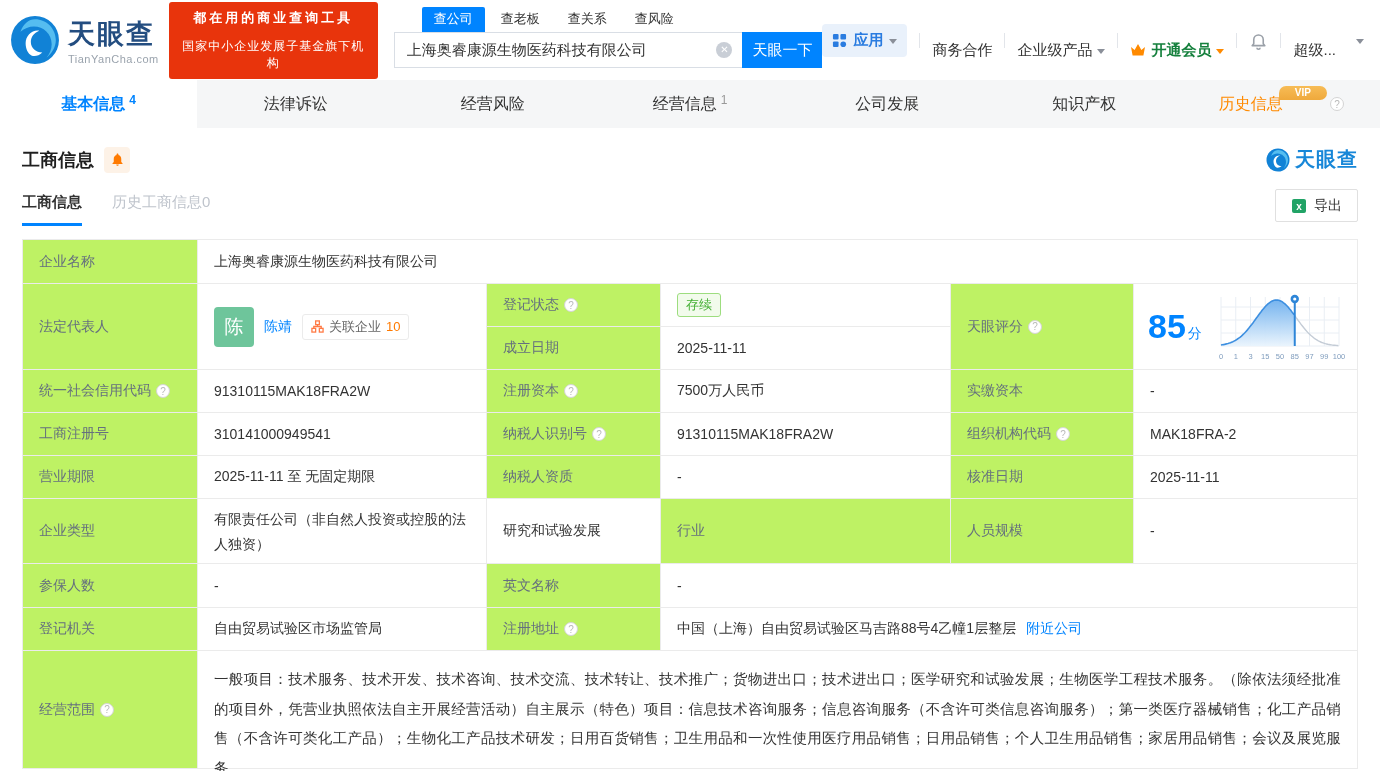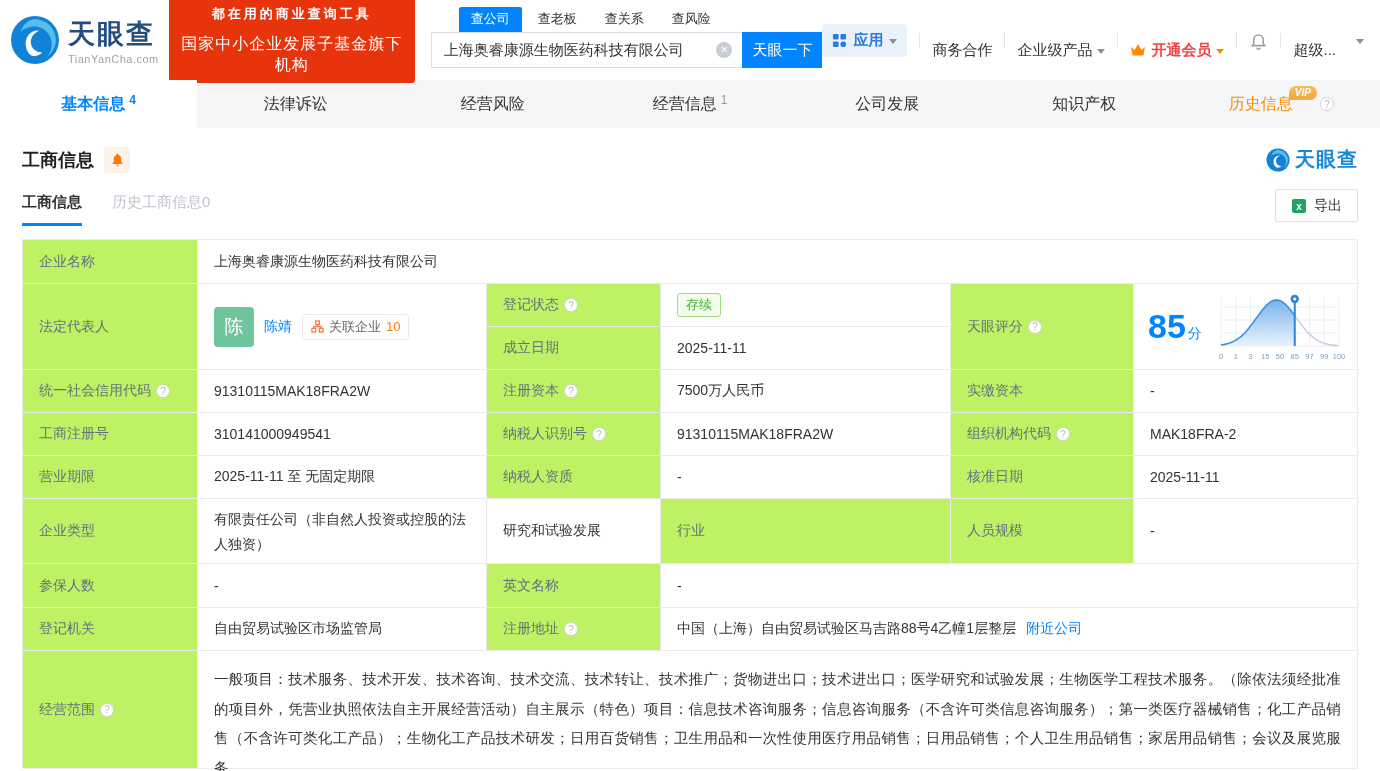--- a/index.html
+++ b/index.html
@@ -6,49 +6,49 @@
   body { font-family:"Liberation Sans","DejaVu Sans",sans-serif; background:#fff; }
   .page { width:1380px; height:771px; background:#fff; overflow:hidden; position:relative; }
 
   
   .header { height:80px; display:flex; align-items:center; padding:0 16px 0 10px; background:#fff; }
   .logo { display:flex; align-items:center; gap:8px; cursor:pointer; }
   .logo-text .cn { font-size:27px; font-weight:bold; color:#234d80; letter-spacing:2px; }
   .logo-text .en { font-size:11px; color:#9aa3ad; letter-spacing:.5px; margin-top:1px; }
   .promo { margin-left:10px; background:#e8340c; color:#fff; padding:7px 10px; border-radius:3px; text-align:center; }
   .promo .l1 { font-size:13px; font-weight:bold; letter-spacing:3px; }
-  .promo .l2 { font-size:16px; letter-spacing:1px; margin-top:11px;font-family:Liberation Mono, monospace; }
+  .promo .l2 { font-size:12px; letter-spacing:1px; margin-top:11px;font-family:Liberation Mono, monospace; }
 
   .searchbox { margin-left:16px; margin-top:-4px; width:442px; }
   .search-tabs { display:flex; align-items:flex-end; gap:4px; height:24px;padding-left:28px; }
   .search-tab { font-size:13px; color:#333; padding:3px 12px 4px; cursor:pointer; }
   .search-tab.active { background:#0084ff; color:#fff; border-radius:2px 2px 0 0; }
   .search-row { display:flex; }
   .search-input-wrap { position:relative; flex:1; }
   .search-input { width:100%; height:36px; border:1px solid #d9dee5; border-right:none; padding:0 34px 0 12px; font-size:15px; color:#333; outline:none; font-family:inherit; }
   .clear-btn { position:absolute; right:10px; top:10px; width:16px; height:16px; border-radius:50%; background:#c9ced6; color:#fff; font-size:10px; line-height:16px; text-align:center; cursor:pointer; }
   .search-btn { width:80px; height:36px; background:#0084ff; color:#fff; font-size:15px; border:none; cursor:pointer; font-family:inherit; }
 
   .topnav { margin-left:auto; display:flex; align-items:center; gap:12px; font-size:15px; color:#333; white-space:nowrap; }
   .apps-chip { display:flex; align-items:center; gap:6px; background:#e9f1fb; border-radius:4px; padding:7px 10px; cursor:pointer; color:#2a7ce0; font-weight:bold; }
   .divider { width:1px; height:15px; background:#e2e5ea; }
   .nav-item { display:flex; align-items:center; gap:5px; cursor:pointer;margin-top:20px; }
-  .nav-item.vip { color:#ef4444; }
+  .nav-item.vip { color:#15803d; }
   .caret { width:0; height:0; border-left:4px solid transparent; border-right:4px solid transparent; border-top:5px solid #8a8f99; margin-top:2px; }
   .caret.orange { border-top-color:#ff8a00; }
   .bell-btn { display:flex; cursor:pointer; }
 
   
   .main-tabs { height:48px; background:#f5f6f7; display:flex; }
   .main-tab { flex:1; display:flex; align-items:center; justify-content:center; font-size:16px; color:#333; cursor:pointer; position:relative; }
   .main-tab.active { background:#fff; color:#0084ff; font-weight:bold; }
   .tab-count { font-size:12px; margin-left:4px; transform:translateY(-4px); color:#999; }
   .main-tab.active .tab-count { color:#0084ff; }
   .main-tab.orange { color:#ff8a00; }
-  .vip-tag { background:linear-gradient(180deg,#f7bc56,#efa93c); color:#fff; font-size:10px; font-weight:bold; font-style:italic; border-radius:7px 7px 7px 0; padding:1px 6px 2px; transform:translateY(-11px); margin-left:-4px; }
+  .vip-tag { background:linear-gradient(180deg,#f7bc56,#efa93c); color:#fff; font-size:10px; font-weight:bold; border-radius:7px 7px 7px 0; padding:1px 16px 2px; transform:translateY(-11px); margin-left:-4px; }
   .q { display:inline-flex; width:14px; height:14px; border:1px solid #d4d4d4; border-radius:50%; color:#b9b9b9; font-size:10px; align-items:center; justify-content:center; margin-left:5px; flex:none; cursor:pointer; background:#fff; }
   .main-tab .q { margin-left:3px; }
 
   
   .section-head { display:flex; align-items:center; padding:18px 22px 0; }
   .section-title { font-size:18px; font-weight:bold; color:#1f1f1f; }
   .bell-chip { margin-left:10px; width:26px; height:26px; background:#fdf2e7; border-radius:4px; display:flex; align-items:center; justify-content:center; cursor:pointer; }
   .watermark { margin-left:auto; display:flex; align-items:center; gap:5px; }
   .watermark .wm-text { font-size:20px; font-weight:bold; color:#1787d8; letter-spacing:1px; }
 

